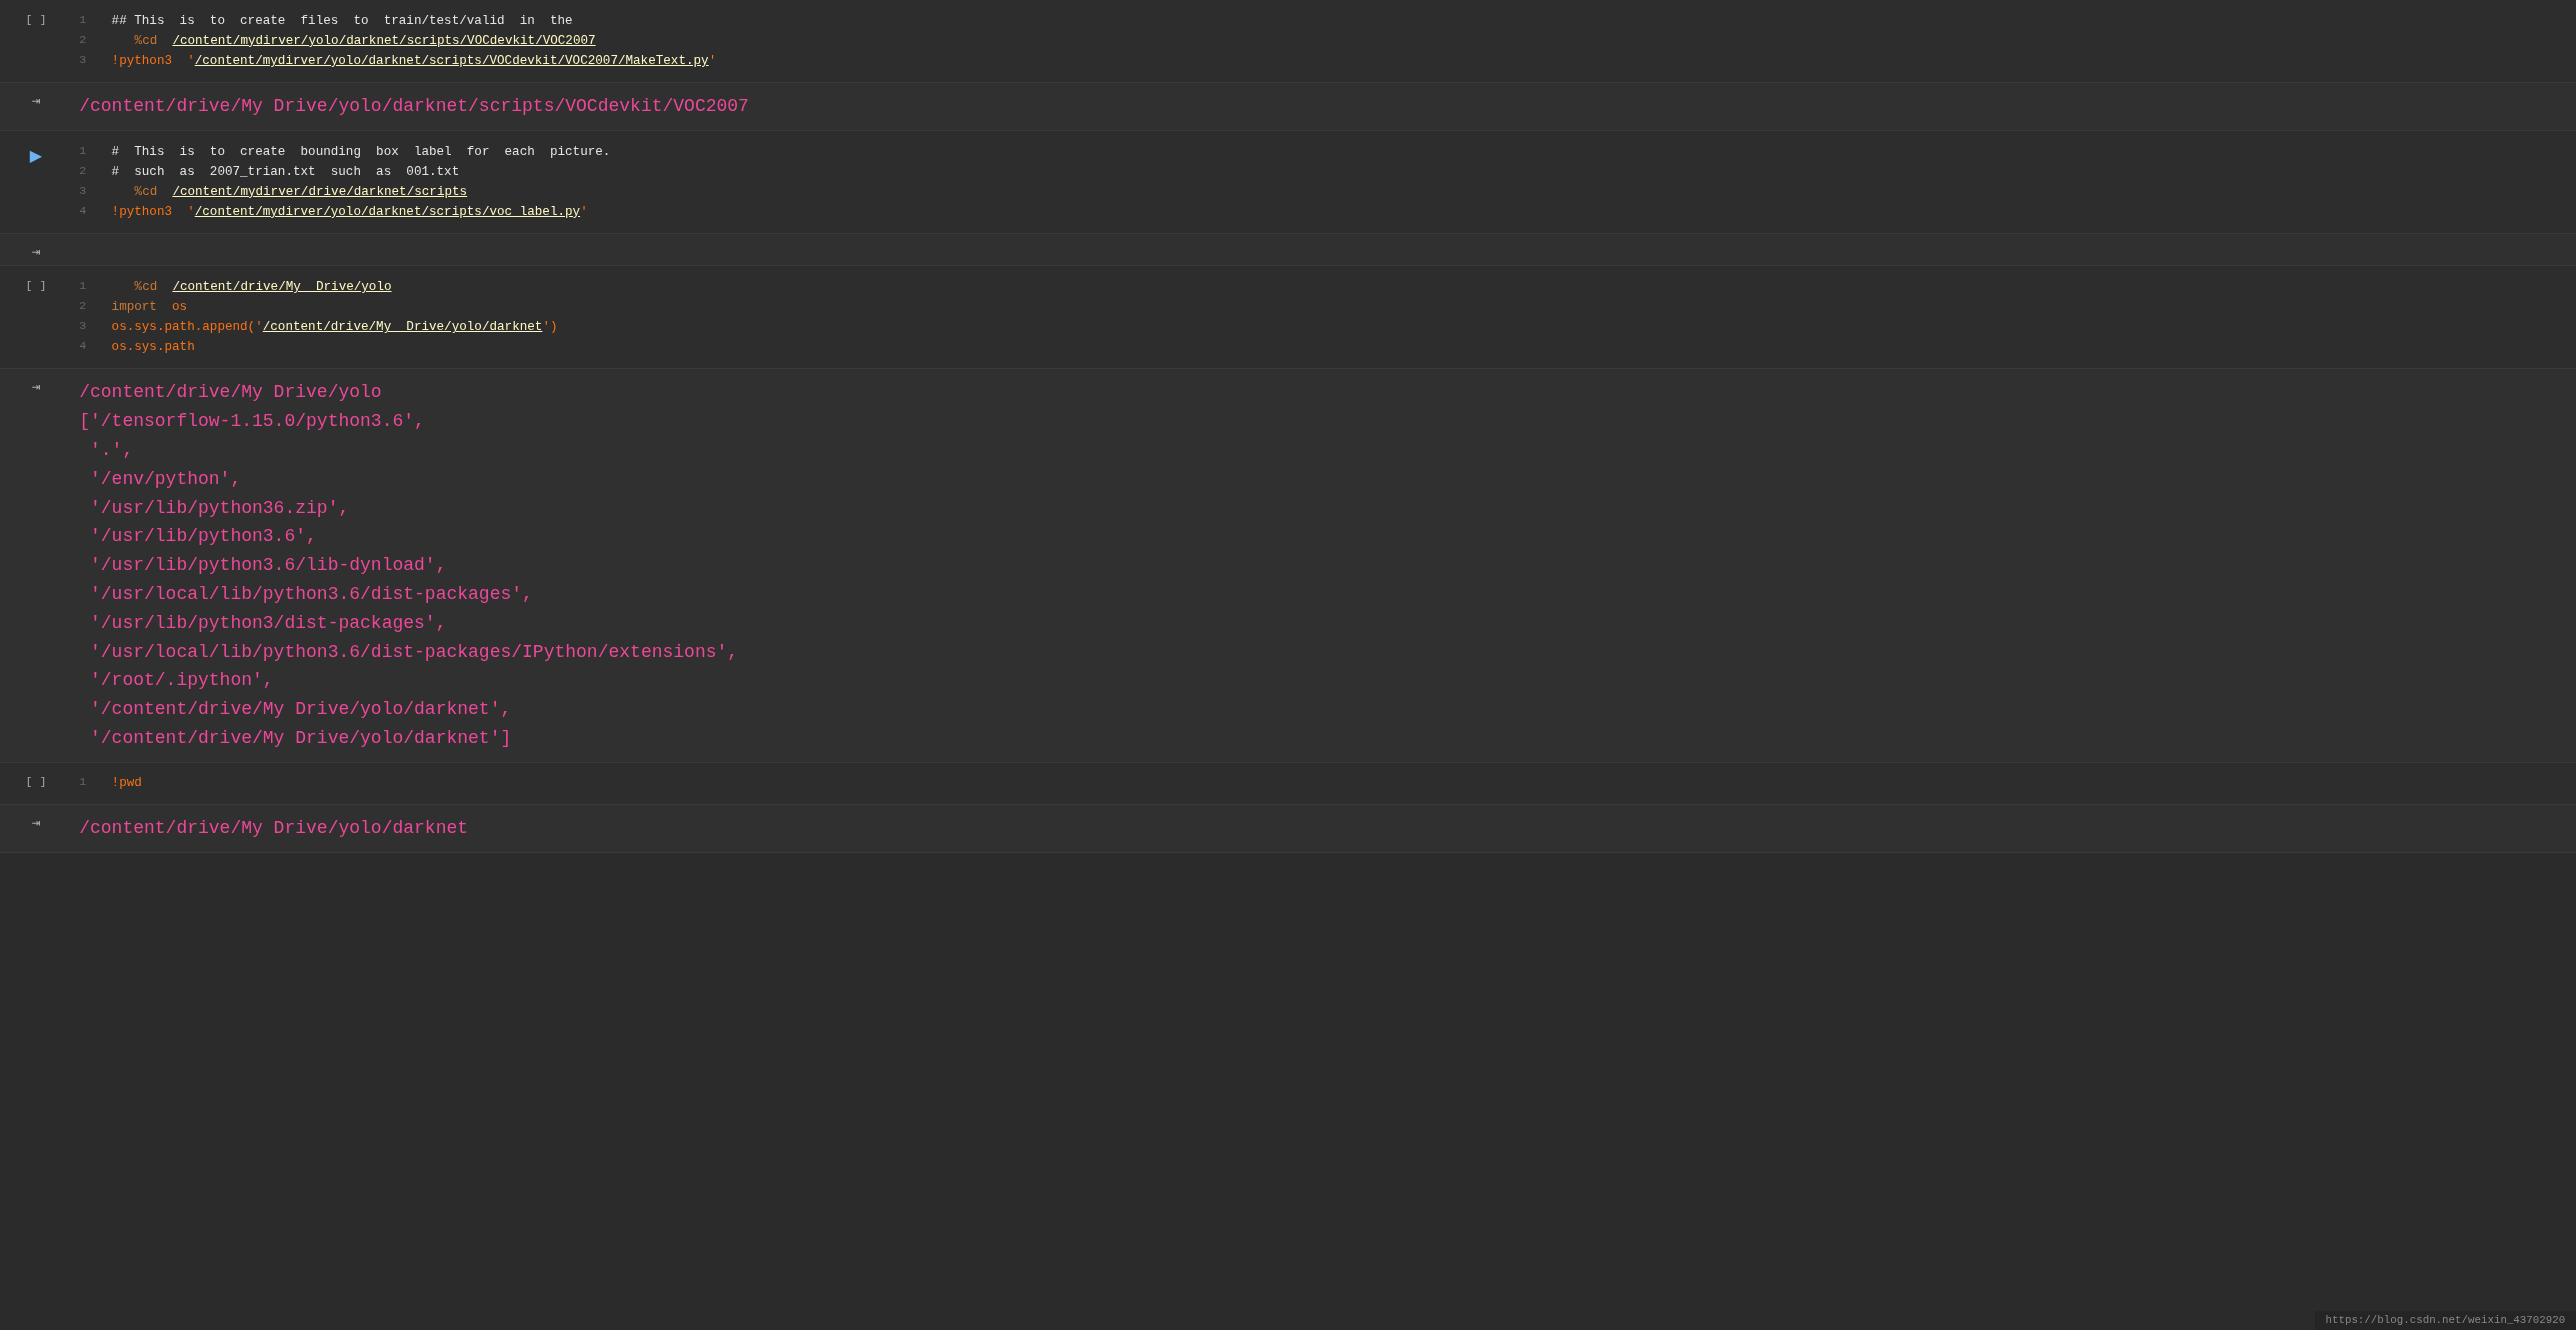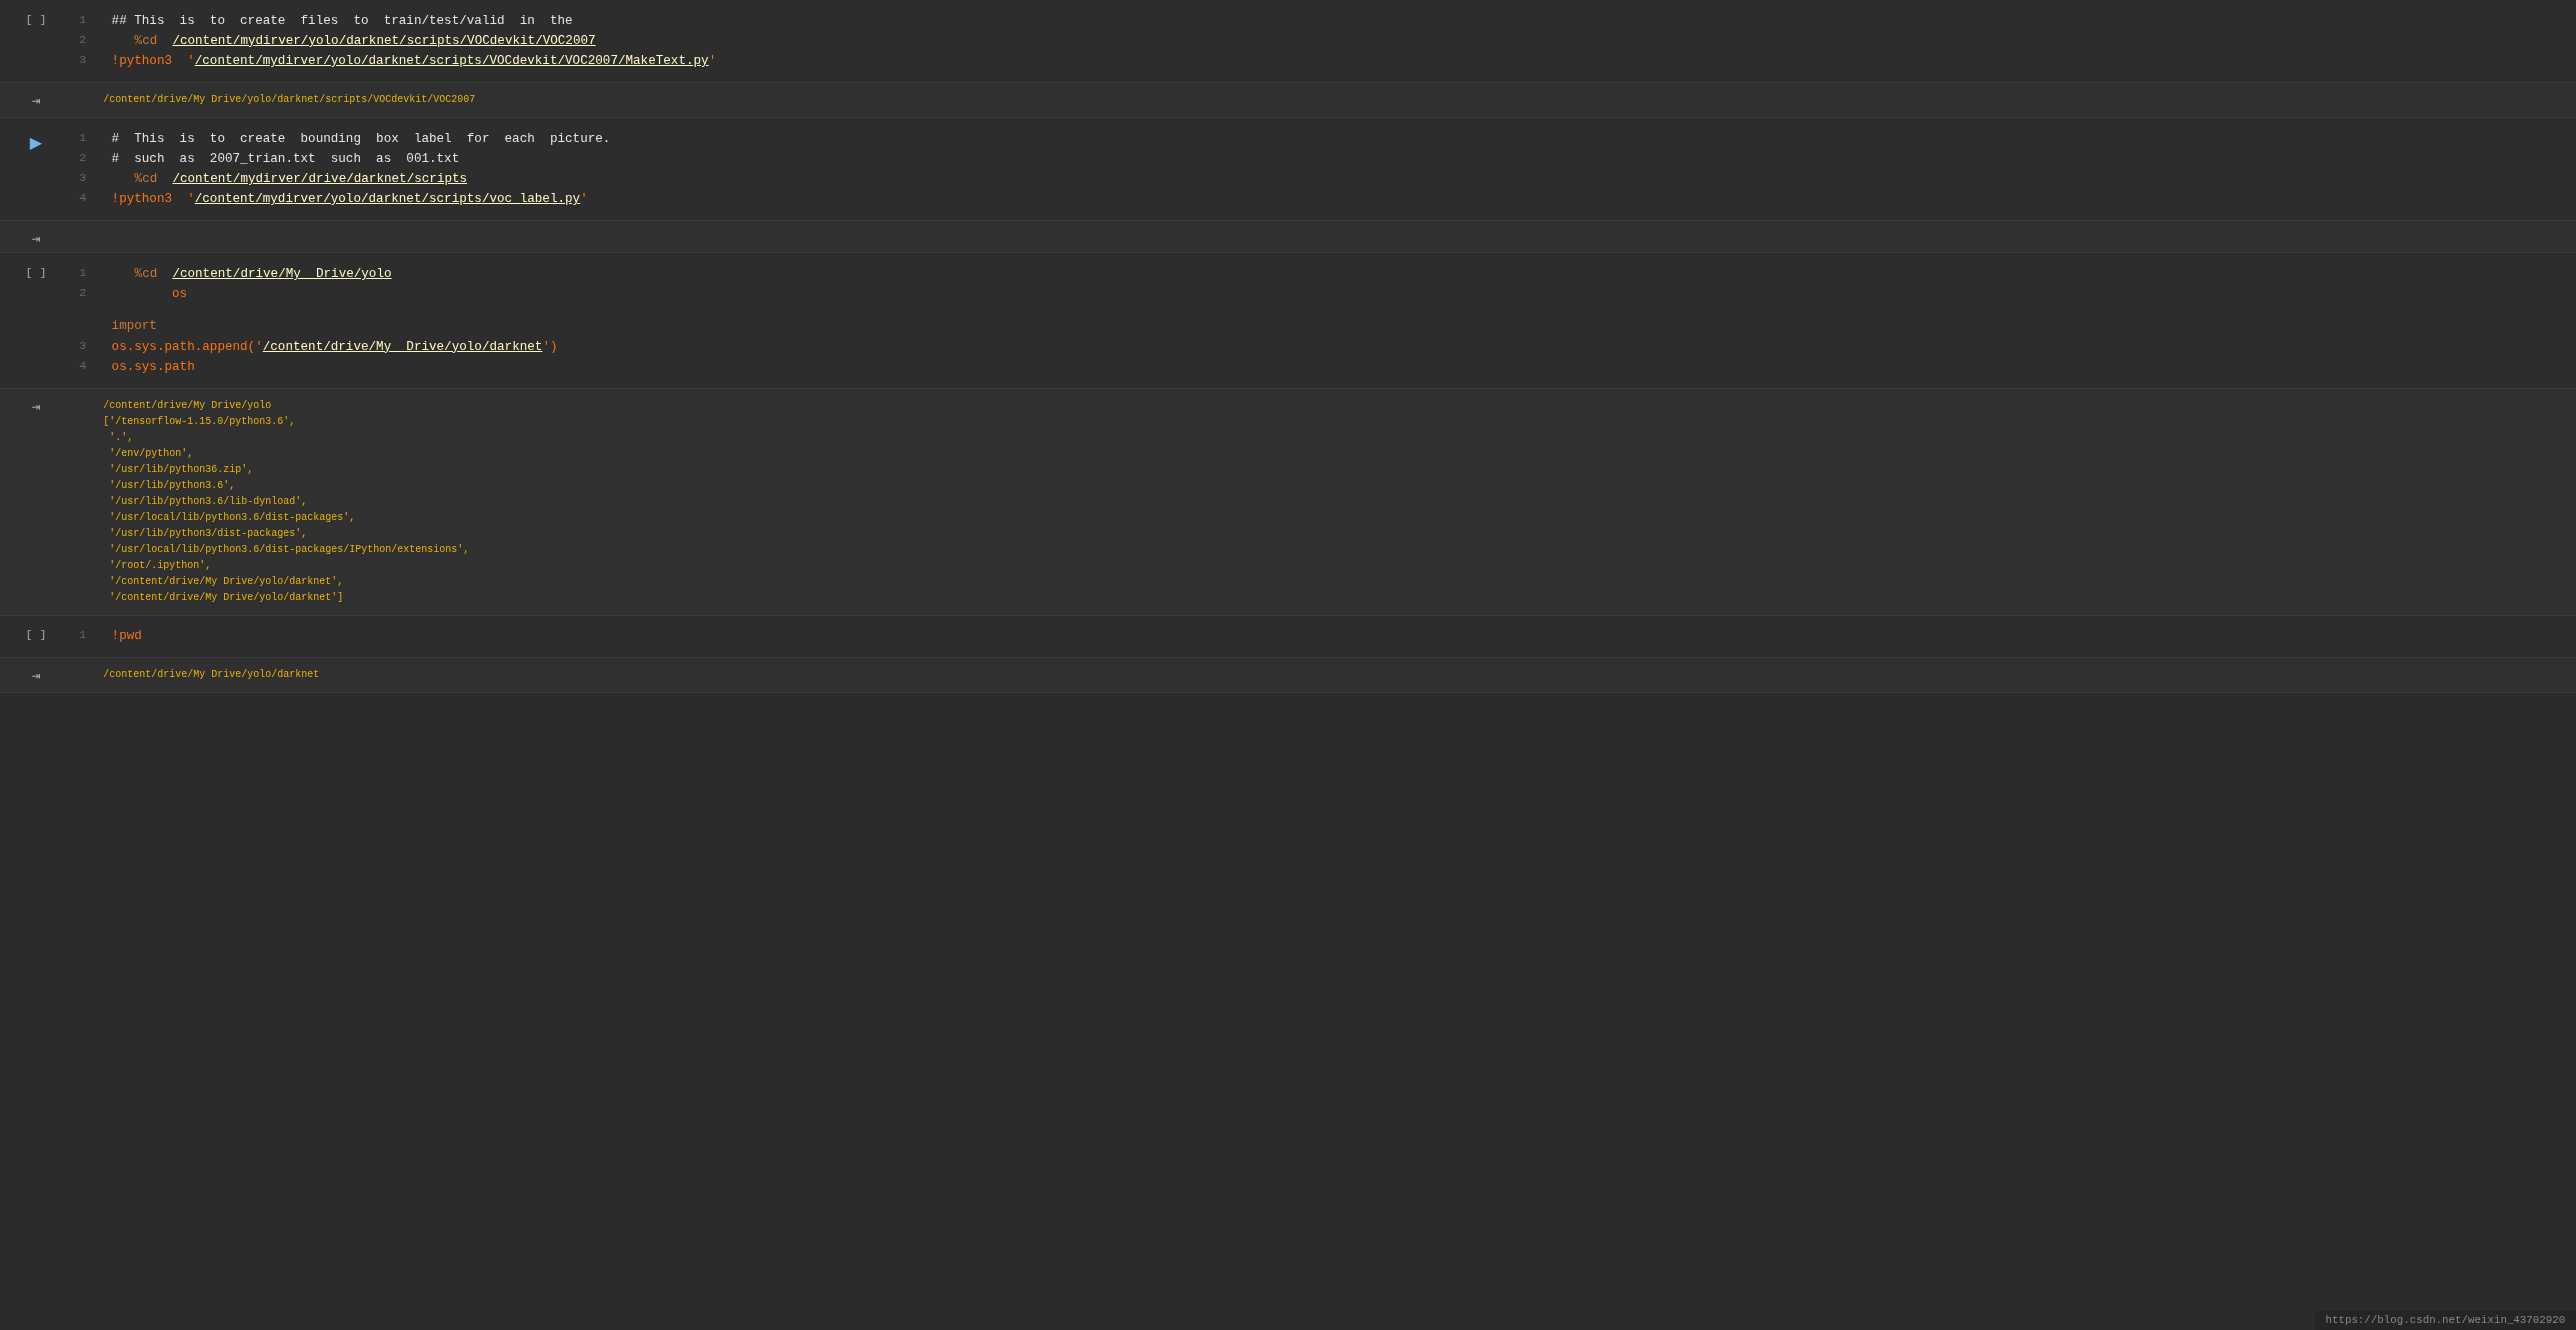--- a/index.html
+++ b/index.html
@@ -110,29 +110,28 @@
     }
 
     .output-icon {
       color: #aaa;
       font-size: 14.4px;
     }
 
     .output-text {
       flex: 1;
       padding: 3.6px 7.2px;
-      color: #eab308;
+      color: #ec4899;
       line-height: 1.6;
-      font-size: 10px;
-      margin-left: 24px;
+      font-size: 18px;
     } 
     .kw-magic { color: #cc7832; margin-left: 23px; }
     .kw-comment { color: #e5e5e5; }
     .kw-link { color: #fef9c3; text-decoration: underline; }
-    .kw-import { color: #cc7832; margin-top: 32px; }
+    .kw-import { color: #cc7832; }
     .kw-plain { color: #f97316; }
 
     .footer {
       position: fixed;
       bottom: 0;
       right: 0;
       background: #252525;
       color: #888;
       font-size: 10.8px;
       padding: 3.6px 10.8px;

